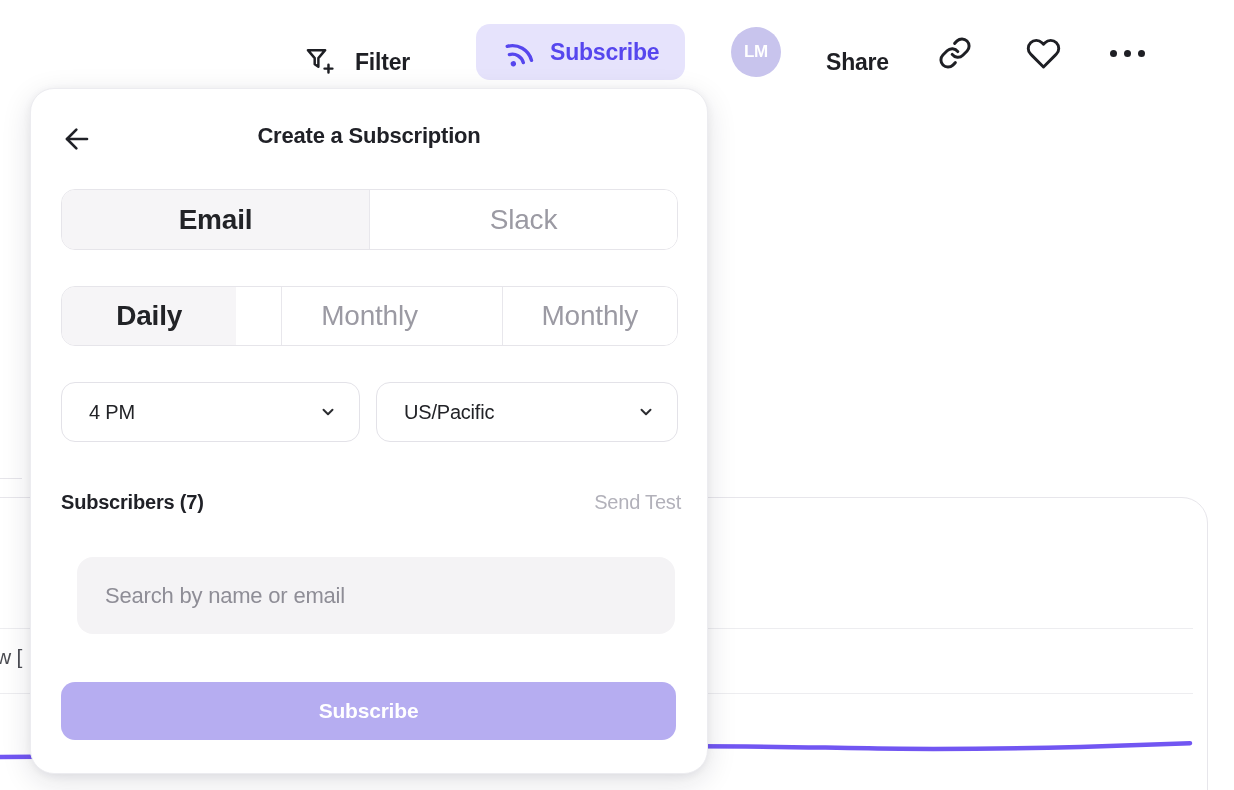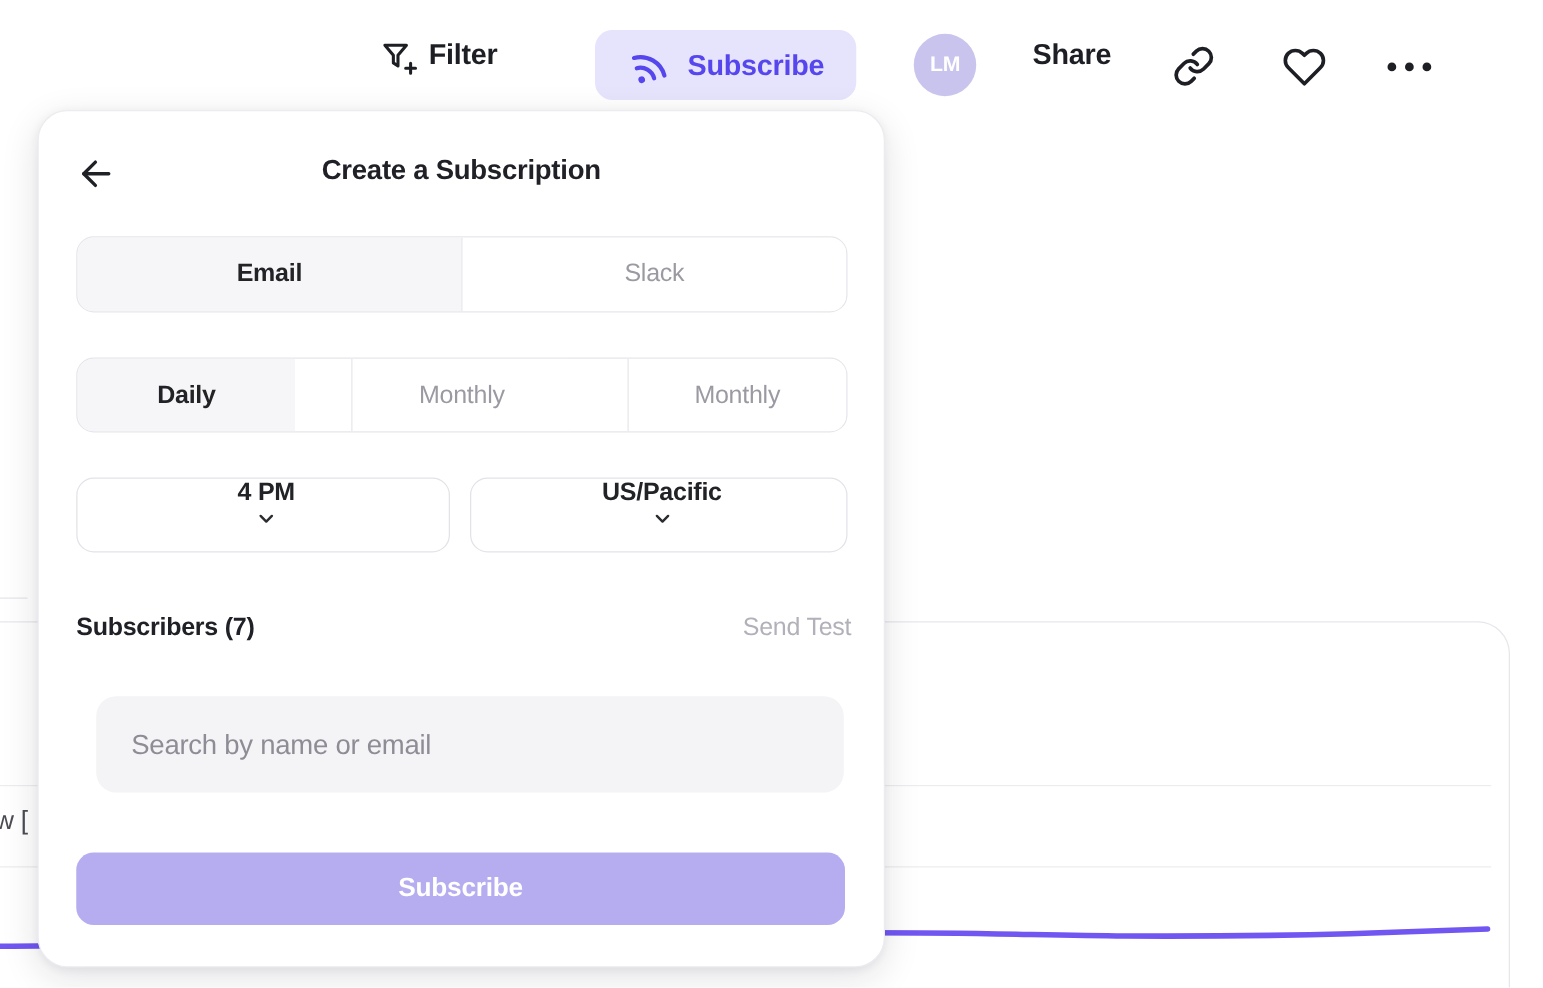--- a/index.html
+++ b/index.html
@@ -10,21 +10,21 @@
   .abs{position:absolute;}
   
   .bg-card{
     left:-40px;top:497px;width:1246px;height:380px;background:#fff;
     border:1px solid #e7e6eb;border-radius:0 26px 0 0;
   }
   .gridline{position:absolute;left:0;right:14px;height:1px;background:#ededf0;}
   .frag-line{left:0;top:478px;width:22px;height:1px;background:#e6e5ea;}
   .bg-text{left:-4px;top:645px;font-size:21px;color:#4c4d53;}
   
-  .tb-item{display:flex;align-items:flex-start;gap:8px;font-size:23px;font-weight:600;color:#1e1f24;}
+  .tb-item{display:flex;align-items:flex-end;gap:20px;font-size:23px;font-weight:600;color:#1e1f24;}
   .subscribe-pill{
     left:476px;top:24px;height:56px;padding:0 26px;border:none;border-radius:14px;
     background:#e6e3fc;color:#5646ee;display:flex;align-items:center;gap:14px;
     font-family:inherit;font-size:23px;font-weight:600;letter-spacing:-0.2px;cursor:pointer;
   }
   .avatar{
     left:731px;top:27px;width:50px;height:50px;border-radius:50%;background:#c8c4ed;
     display:flex;align-items:center;justify-content:center;color:#ffffff;
     font-size:17px;font-weight:700;
   }
@@ -35,28 +35,28 @@
   .modal{
     left:30px;top:88px;width:676px;height:684px;background:#fff;border-radius:24px;
     border:1px solid #ececf0;
     box-shadow:0 8px 30px rgba(25,25,46,0.12), 0 2px 8px rgba(25,25,46,0.06);
   }
   .modal-title{left:0;top:34px;width:100%;text-align:center;font-size:22px;font-weight:600;color:#202127;}
   .back-btn{left:26px;top:30px;background:none;border:none;padding:4px;cursor:pointer;}
   .seg{display:flex;border:1px solid #e6e5ea;border-radius:14px;overflow:hidden;background:#fff;}
   .seg-item{
     flex:1;display:flex;align-items:center;justify-content:center;
-    font-size:20px;font-weight:400;color:#9b9aa3;cursor:pointer;background:#fff;
+    font-size:28px;font-weight:400;color:#9b9aa3;cursor:pointer;background:#fff;
   }
   .seg-item + .seg-item{border-left:1px solid #e8e7ec;}
   .seg-item.selected{background:#f6f5f7;color:#222327;font-weight:600;}
   .select-box{
     height:58px;border:1px solid #e3e2e8;border-radius:14px;background:#fff;
-    display:flex;align-items:center;justify-content:flex-start;
-    padding:0 22px 0 27px;font-size:20px;font-weight:700;color:#222327;cursor:pointer;flex-direction:column;
+    display:flex;align-items:center;justify-content:space-between;
+    padding:0 22px 0 27px;font-size:20px;font-weight:400;color:#222327;cursor:pointer;
   }
   .subs-row{display:flex;align-items:center;justify-content:space-between;}
   .subs-label{font-size:20px;font-weight:600;color:#202127;}
   .send-test{font-size:20px;font-weight:400;color:#b2b1ba;background:none;border:none;
     font-family:inherit;letter-spacing:-0.2px;cursor:pointer;padding:0;margin-left:26px;}
   .search-input{
     width:598px;height:77px;background:#f4f3f5;border:none;border-radius:16px;
     padding:0 28px;font-family:inherit;font-size:22px;color:#333;letter-spacing:-0.2px;
     box-sizing:border-box;outline:none;
   }

